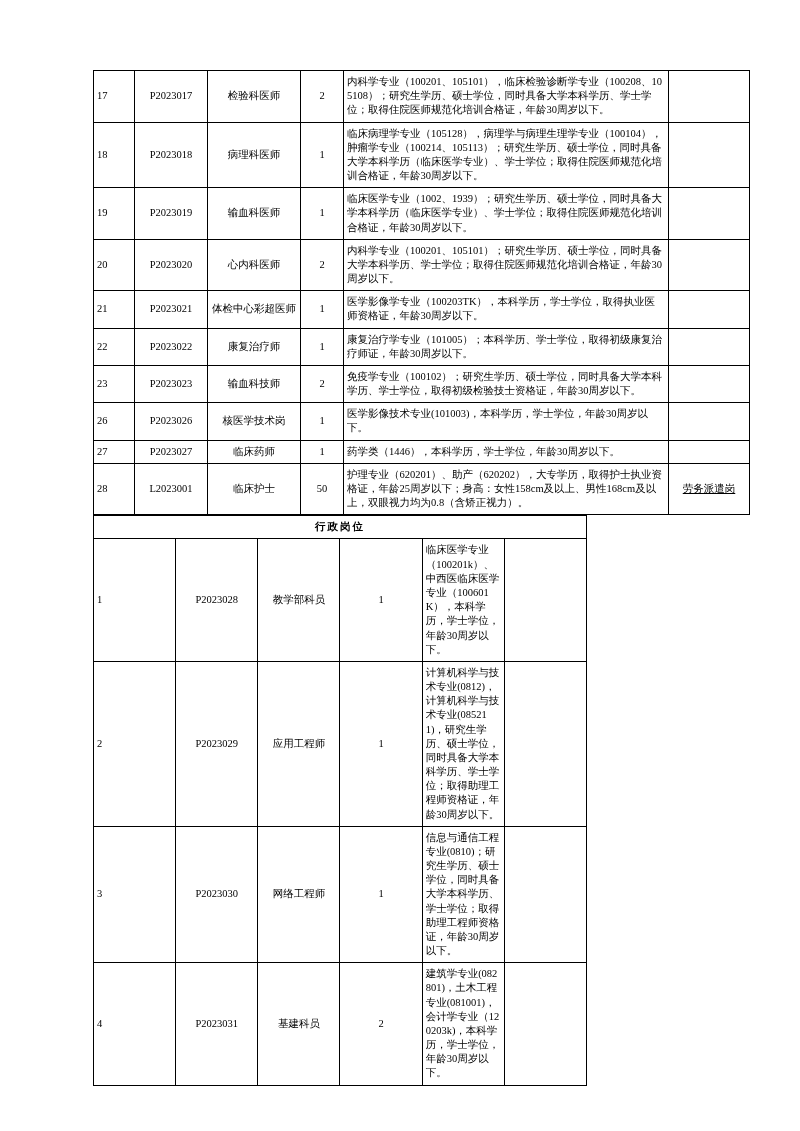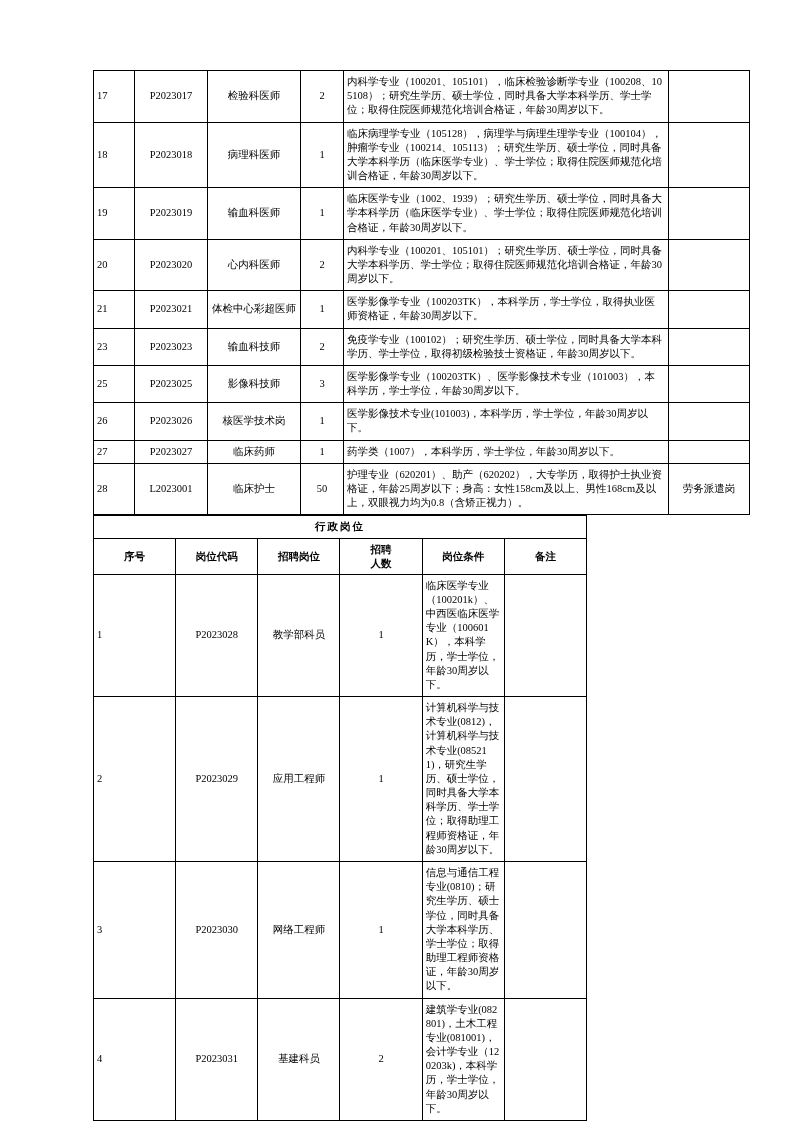--- a/index.html
+++ b/index.html
@@ -59,21 +59,21 @@
   .hdr td {
     text-align: center;
     font-weight: bold;
     font-size: 11px;
     padding: 5px 2px;
   }
   .hdr .stack {
     line-height: 1.25;
   }
   .tall-pad { padding-top: 9px; padding-bottom: 9px; }
-  .note-cell { font-size: 10.5px; line-height: 1.4; }
+  .note-cell { font-size: 10.5px; line-height: 1.4; text-decoration: underline; }
 </style>
 </head>
 <body>
 
 <div class="page">
   <div class="sheet">
 
     <table class="grid">
       <tbody>
         <tr>
@@ -110,78 +110,67 @@
         </tr>
         <tr>
           <td class="c-seq tall-pad">21</td>
           <td class="c-code">P2023021</td>
           <td class="c-post">体检中心彩超医师</td>
           <td class="c-num">1</td>
           <td class="c-cond">医学影像学专业（100203TK），本科学历，学士学位，取得执业医师资格证，年龄30周岁以下。</td>
           <td class="c-note note-cell"></td>
         </tr>
         <tr>
+          <td class="c-seq">22</td>
+          <td class="c-code">P2023022</td>
+          <td class="c-post">康复治疗师</td>
+          <td class="c-num">1</td>
+          <td class="c-cond">康复治疗学专业（101005）；本科学历、学士学位，取得初级康复治疗师证，年龄30周岁以下。</td>
+          <td class="c-note note-cell"></td>
+        </tr>
+        <tr>
           <td class="c-seq">23</td>
           <td class="c-code">P2023023</td>
           <td class="c-post">输血科技师</td>
           <td class="c-num">2</td>
           <td class="c-cond">免疫学专业（100102）；研究生学历、硕士学位，同时具备大学本科学历、学士学位，取得初级检验技士资格证，年龄30周岁以下。</td>
           <td class="c-note note-cell"></td>
         </tr>
         <tr>
-          <td class="c-seq">25</td>
-          <td class="c-code">P2023025</td>
-          <td class="c-post">影像科技师</td>
-          <td class="c-num">3</td>
-          <td class="c-cond">医学影像学专业（100203TK）、医学影像技术专业（101003），本科学历，学士学位，年龄30周岁以下。</td>
-          <td class="c-note note-cell"></td>
-        </tr>
-        <tr>
           <td class="c-seq tall-pad">26</td>
           <td class="c-code">P2023026</td>
           <td class="c-post">核医学技术岗</td>
           <td class="c-num">1</td>
           <td class="c-cond">医学影像技术专业(101003)，本科学历，学士学位，年龄30周岁以下。</td>
           <td class="c-note note-cell"></td>
         </tr>
         <tr>
           <td class="c-seq tall-pad">27</td>
           <td class="c-code">P2023027</td>
           <td class="c-post">临床药师</td>
           <td class="c-num">1</td>
-          <td class="c-cond">药学类（1007），本科学历，学士学位，年龄30周岁以下。</td>
+          <td class="c-cond">药学类（1446），本科学历，学士学位，年龄30周岁以下。</td>
           <td class="c-note note-cell"></td>
         </tr>
         <tr>
           <td class="c-seq tall-pad">28</td>
           <td class="c-code">L2023001</td>
           <td class="c-post">临床护士</td>
           <td class="c-num">50</td>
           <td class="c-cond">护理专业（620201）、助产（620202），大专学历，取得护士执业资格证，年龄25周岁以下；身高：女性158cm及以上、男性168cm及以上，双眼视力均为0.8（含矫正视力）。</td>
           <td class="c-note note-cell">劳务派遣岗</td>
         </tr>
       </tbody>
     </table>
 
     <table class="grid">
       <tbody>
         <tr>
           <td colspan="6" class="section-title">行政岗位</td>
         </tr>
-        <tr class="hdr">
-          <td class="c-seq">序号</td>
-          <td class="c-code">岗位代码</td>
-          <td class="c-post">招聘岗位</td>
-          <td class="c-num">
-            <div class="stack">招聘</div>
-            <div class="stack">人数</div>
-          </td>
-          <td class="c-cond">岗位条件</td>
-          <td class="c-note">备注</td>
-        </tr>
         <tr>
           <td class="c-seq tall-pad">1</td>
           <td class="c-code">P2023028</td>
           <td class="c-post">教学部科员</td>
           <td class="c-num">1</td>
           <td class="c-cond">临床医学专业（100201k）、中西医临床医学专业（100601K），本科学历，学士学位，年龄30周岁以下。</td>
           <td class="c-note note-cell"></td>
         </tr>
         <tr>
           <td class="c-seq tall-pad">2</td>

